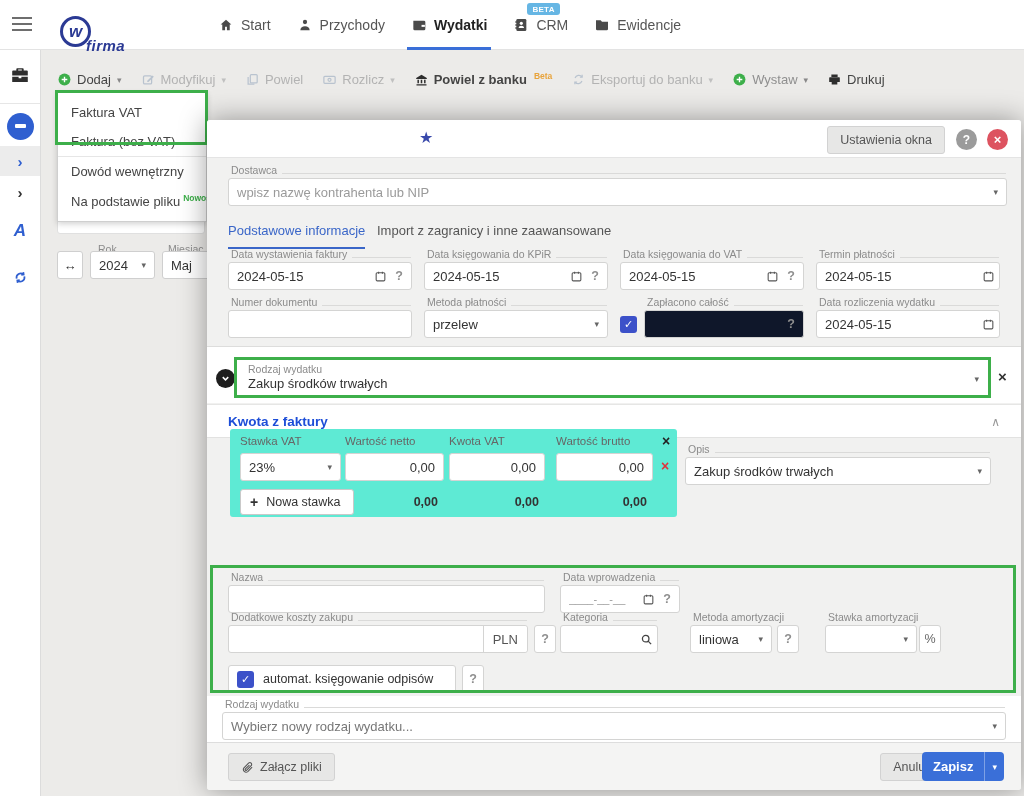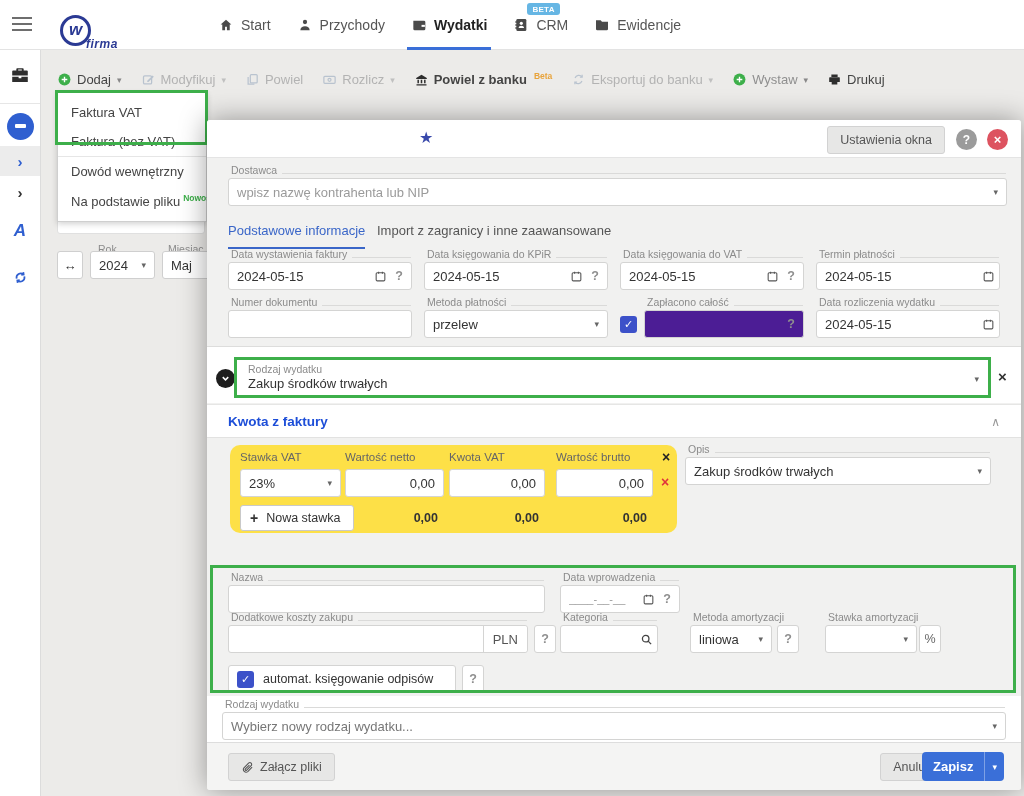--- a/index.html
+++ b/index.html
@@ -6,21 +6,21 @@
   html,body { width:1024px; height:796px; }
   body { font-family:"Liberation Sans","DejaVu Sans",sans-serif; background:#fff; }
   #screen { position:relative; width:1024px; height:796px; background:#ecebe9; overflow:hidden; }
 
   
   .topbar { position:absolute; left:0; top:0; width:1024px; height:50px; background:#fff; border-bottom:1px solid #e3e3e3; z-index:5; }
   .hamburger { position:absolute; left:12px; top:17px; width:20px; height:16px; cursor:pointer; }
   .hamburger span { display:block; height:2px; background:#6e6e6e; margin-bottom:4px; }
   .brand { position:absolute; left:60px; top:9px; display:flex; align-items:center; color:#2b3a94; font-style:italic; font-weight:bold; }
   .brand .w-circle { width:31px; height:31px; border:3px solid #2b3a94; border-radius:50%; display:flex; align-items:center; justify-content:center; font-size:17px; }
-  .brand .rest { font-size:12px; margin-left:-5px; letter-spacing:0.5px;margin-top:28px; }
+  .brand .rest { font-size:15px; margin-left:-5px; letter-spacing:0.5px;margin-top:28px; }
   .nav { position:absolute; left:218px; top:0; height:50px; display:flex; align-items:center; gap:26px; }
   .nav-item { position:relative; display:flex; align-items:center; gap:7px; font-size:14px; color:#555; height:50px; cursor:pointer; }
   .nav-item svg { width:16px; height:16px; color:#4a4a4a; }
   .nav-item.active { color:#222; font-weight:bold; }
   .nav-item.active .under { position:absolute; left:-4px; right:-4px; bottom:0; height:3px; background:#3a6fd8; }
   .beta-badge { position:absolute; top:3px; left:14px; background:#66b6e4; color:#fff; font-size:8px; font-weight:bold; padding:1.5px 5px; border-radius:3px; letter-spacing:0.3px; }
 
   
   .sidebar { position:absolute; left:0; top:50px; width:41px; bottom:0; background:#fff; border-right:1px solid #dcdcdc; z-index:4; }
   .side-ic { position:absolute; left:0; width:40px; height:30px; display:flex; align-items:center; justify-content:center; cursor:pointer; }
@@ -71,42 +71,42 @@
   .fld .lbl::after { content:""; flex:1; border-bottom:1px solid #dadad9; margin:0 2px 2px 5px; }
   .fld input { flex:1; min-width:0; border:none; outline:none; background:transparent; font:inherit; color:#333; padding:0 8px; height:100%; }
   .fld input::placeholder { color:#9a9a9a; }
   .fld .val { flex:1; padding:0 8px; white-space:nowrap; overflow:hidden; }
   .fld .val.ph { color:#777; }
   .fld .sel-arrow { font-size:9px; color:#666; padding:0 8px 0 4px; }
   .fld .cal { margin:0 4px 0 2px; color:#555; display:flex; }
   .fld .cal svg { width:13px; height:13px; }
   .fld .q { color:#8f8f8f; font-size:12.5px; font-weight:bold; padding:0 8px 0 4px; }
   .fld .addon { height:100%; border-left:1px solid #d4d4d3; display:flex; align-items:center; padding:0 9px; color:#555; background:#fff; border-radius:0 3px 3px 0; }
-  .fld.disabled { background:#4c1d95; }
+  .fld.disabled { background:#0f172a; }
   .qbox { position:absolute; width:22px; height:28px; background:#fff; border:1px solid #d4d4d3; border-radius:3px; display:flex; align-items:center; justify-content:center; color:#8f8f8f; font-size:12.5px; font-weight:bold; cursor:pointer; }
   .cb { width:17px; height:17px; background:#3c51c9; border-radius:3px; color:#fff; font-size:11px; display:flex; align-items:center; justify-content:center; flex:none; cursor:pointer; }
 
   .tab { position:absolute; top:103px; font-size:13px; padding-bottom:9px; cursor:pointer; }
   .tab.on { color:#3a66c8; border-bottom:2px solid #3a66c8; }
   .tab.off { color:#555; }
 
   .white-band { position:absolute; left:0; right:0; background:#fff; }
   .m-divider { position:absolute; left:0; right:0; border-top:1px solid #dddddc; }
   .dark-circle { position:absolute; width:19px; height:19px; border-radius:50%; background:#1e1e1e; display:flex; align-items:center; justify-content:center; cursor:pointer; }
   .dark-circle svg { width:11px; height:11px; }
   .x-grey { position:absolute; font-size:15px; font-weight:bold; color:#333; cursor:pointer; }
   .hl-rodzaj { left:27px; top:237px; width:757px; height:41px; background:#fff; }
   .hl-rodzaj .ilbl { position:absolute; left:11px; top:3px; font-size:10.5px; color:#8b8b8b; }
   .hl-rodzaj .ival { position:absolute; left:11px; bottom:4px; font-size:13px; color:#333; }
   .hl-rodzaj .sel-arrow { position:absolute; right:9px; top:14px; font-size:9px; color:#666; }
 
   .sec-title { font-size:13.5px; font-weight:bold; color:#1d4ed8; }
   .collapse { position:absolute; right:21px; font-size:12px; color:#999; cursor:pointer; }
 
-  .tbl-card { position:absolute; left:23px; top:325px; width:447px; height:88px; background:#fde047; border-radius:10px; }
+  .tbl-card { position:absolute; left:23px; top:309px; width:447px; height:88px; background:#5eead4; border-radius:3px; }
   .th { position:absolute; top:6px; font-size:11.5px; color:#666; }
   .tbl-x { position:absolute; top:4px; left:432px; font-size:14px; font-weight:bold; color:#222; cursor:pointer; }
   .cell { position:absolute; top:24px; height:28px; }
   .cell input { text-align:right; }
   .red-x { position:absolute; top:29px; left:431px; color:#e0333c; font-size:14px; font-weight:bold; cursor:pointer; }
   .new-rate { position:absolute; left:10px; top:60px; height:26px; background:#fff; border:1px solid #c9c9c9; border-radius:3px; display:flex; align-items:center; gap:8px; font-size:12.5px; color:#333; padding:0 12px 0 9px; cursor:pointer; }
   .new-rate .pl { font-size:14px; font-weight:bold; }
   .total { position:absolute; top:66px; font-size:12.5px; font-weight:bold; color:#333; text-align:right; width:60px; }
 
   .hl-asset { left:3px; top:445px; width:806px; height:128px; }

